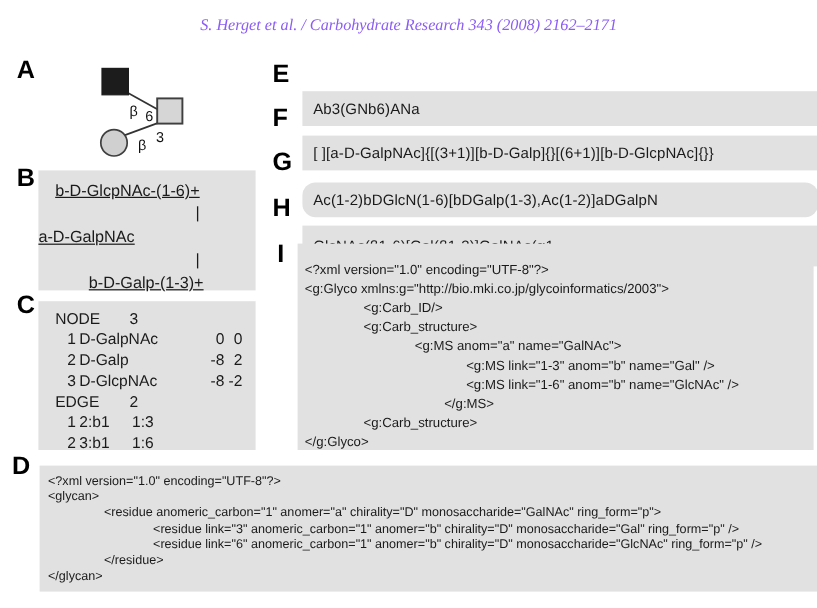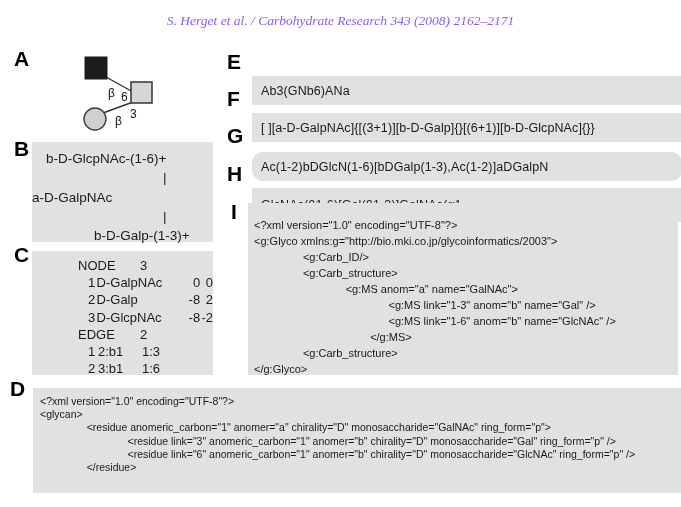--- a/index.html
+++ b/index.html
@@ -12,29 +12,29 @@
     font-family:"Liberation Serif", serif; font-style:italic;
     font-size:13.5px; color:#8b5cf6;
   }
   .plabel {
     position:absolute; font-weight:700; font-size:21px; line-height:22px; color:#000;
   }
   .gbox { position:absolute; background:#e1e1e1; }
   .oneline { display:flex; align-items:center; padding-left:9px; font-size:12.5px; letter-spacing:0.1px;margin-top:22px; }
   
   .b-box { padding-top:7px; font-size:13.5px; line-height:19.3px; }
-  .b-line { white-space:pre; }
+  .b-line { white-space:pre;text-decoration:underline; }
   .b-l1 { padding-left:14px; }
   .b-l2 { padding-left:131px; }
   .b-l3 { }
   .b-l4 { padding-left:131px; }
-  .b-l5 { padding-left:42px;margin-left:20px; }
+  .b-l5 { padding-left:42px; }
   
   .c-box { padding-top:6px; font-size:13px; line-height:17.2px; }
-  .c-row { display:flex;margin-left:32px; }
+  .c-row { display:flex; }
   .c-kwrow { padding-left:14px; }
   .c-kw { display:inline-block; width:62px; }
   .c-datarow { padding-left:24px; }
   .c-idx { display:inline-block; width:10px; }
   .c-name { display:inline-block; width:92px; }
   .c-x { display:inline-block; width:29px; text-align:right; }
   .c-y { display:inline-block; width:15px; text-align:right; }
   .c-link { display:inline-block; width:44px; }
   
   .codeline { white-space:pre; }
@@ -146,15 +146,16 @@
   </div>
 
   <div class="plabel" style="left:10px; top:378px;">D</div>
   <div class="gbox d-box" style="left:33px; top:388px; width:641px; height:98px;">
     <div class="codeline">&lt;?xml version="1.0" encoding="UTF-8"?&gt;</div>
     <div class="codeline">&lt;glycan&gt;</div>
     <div class="codeline">                &lt;residue anomeric_carbon="1" anomer="a" chirality="D" monosaccharide="GalNAc" ring_form="p"&gt;</div>
     <div class="codeline">                              &lt;residue link="3" anomeric_carbon="1" anomer="b" chirality="D" monosaccharide="Gal" ring_form="p" /&gt;</div>
     <div class="codeline">                              &lt;residue link="6" anomeric_carbon="1" anomer="b" chirality="D" monosaccharide="GlcNAc" ring_form="p" /&gt;</div>
     <div class="codeline">                &lt;/residue&gt;</div>
+    <div class="codeline">&lt;/glycan&gt;</div>
   </div>
 
 </div>
 
 </body></html>

